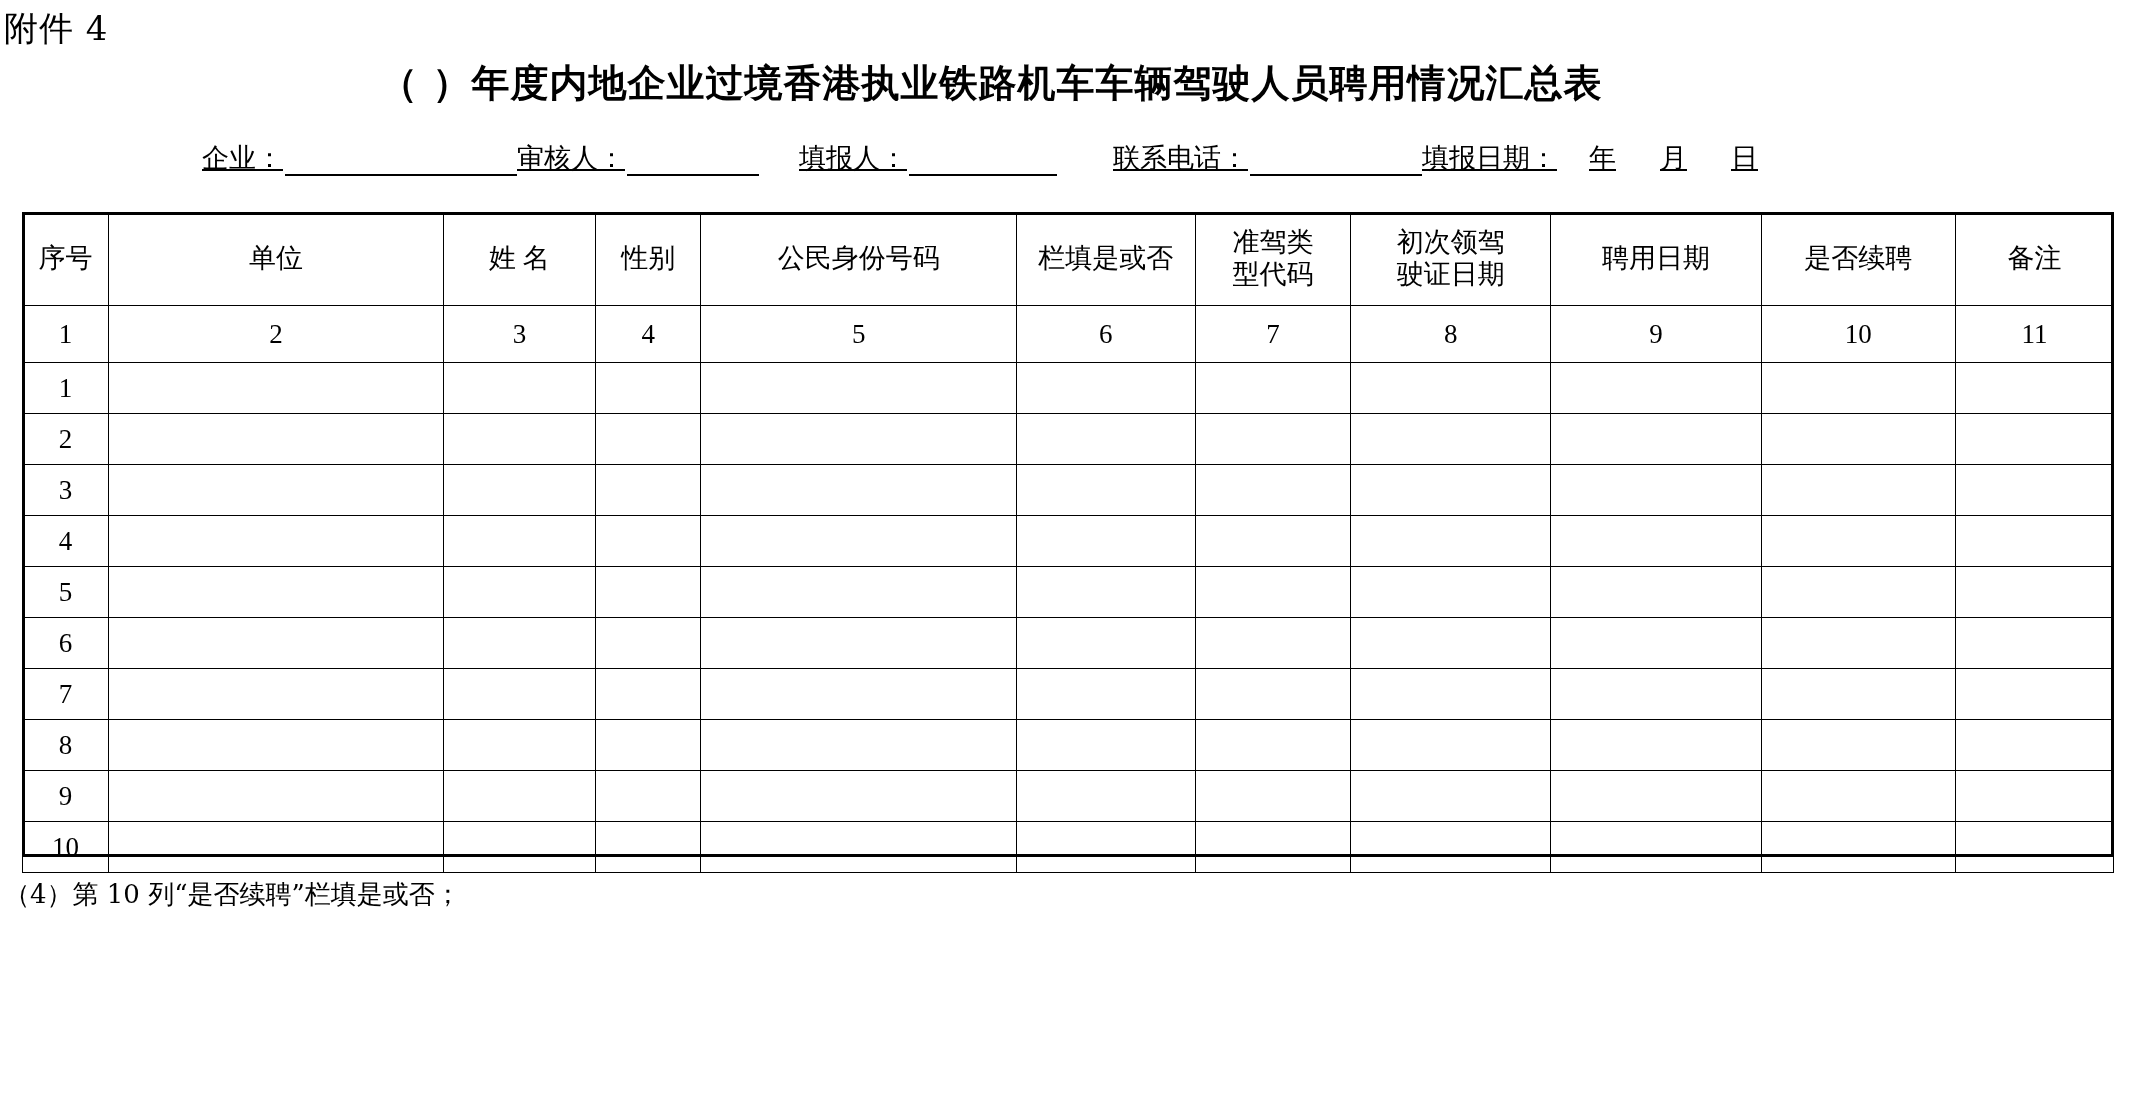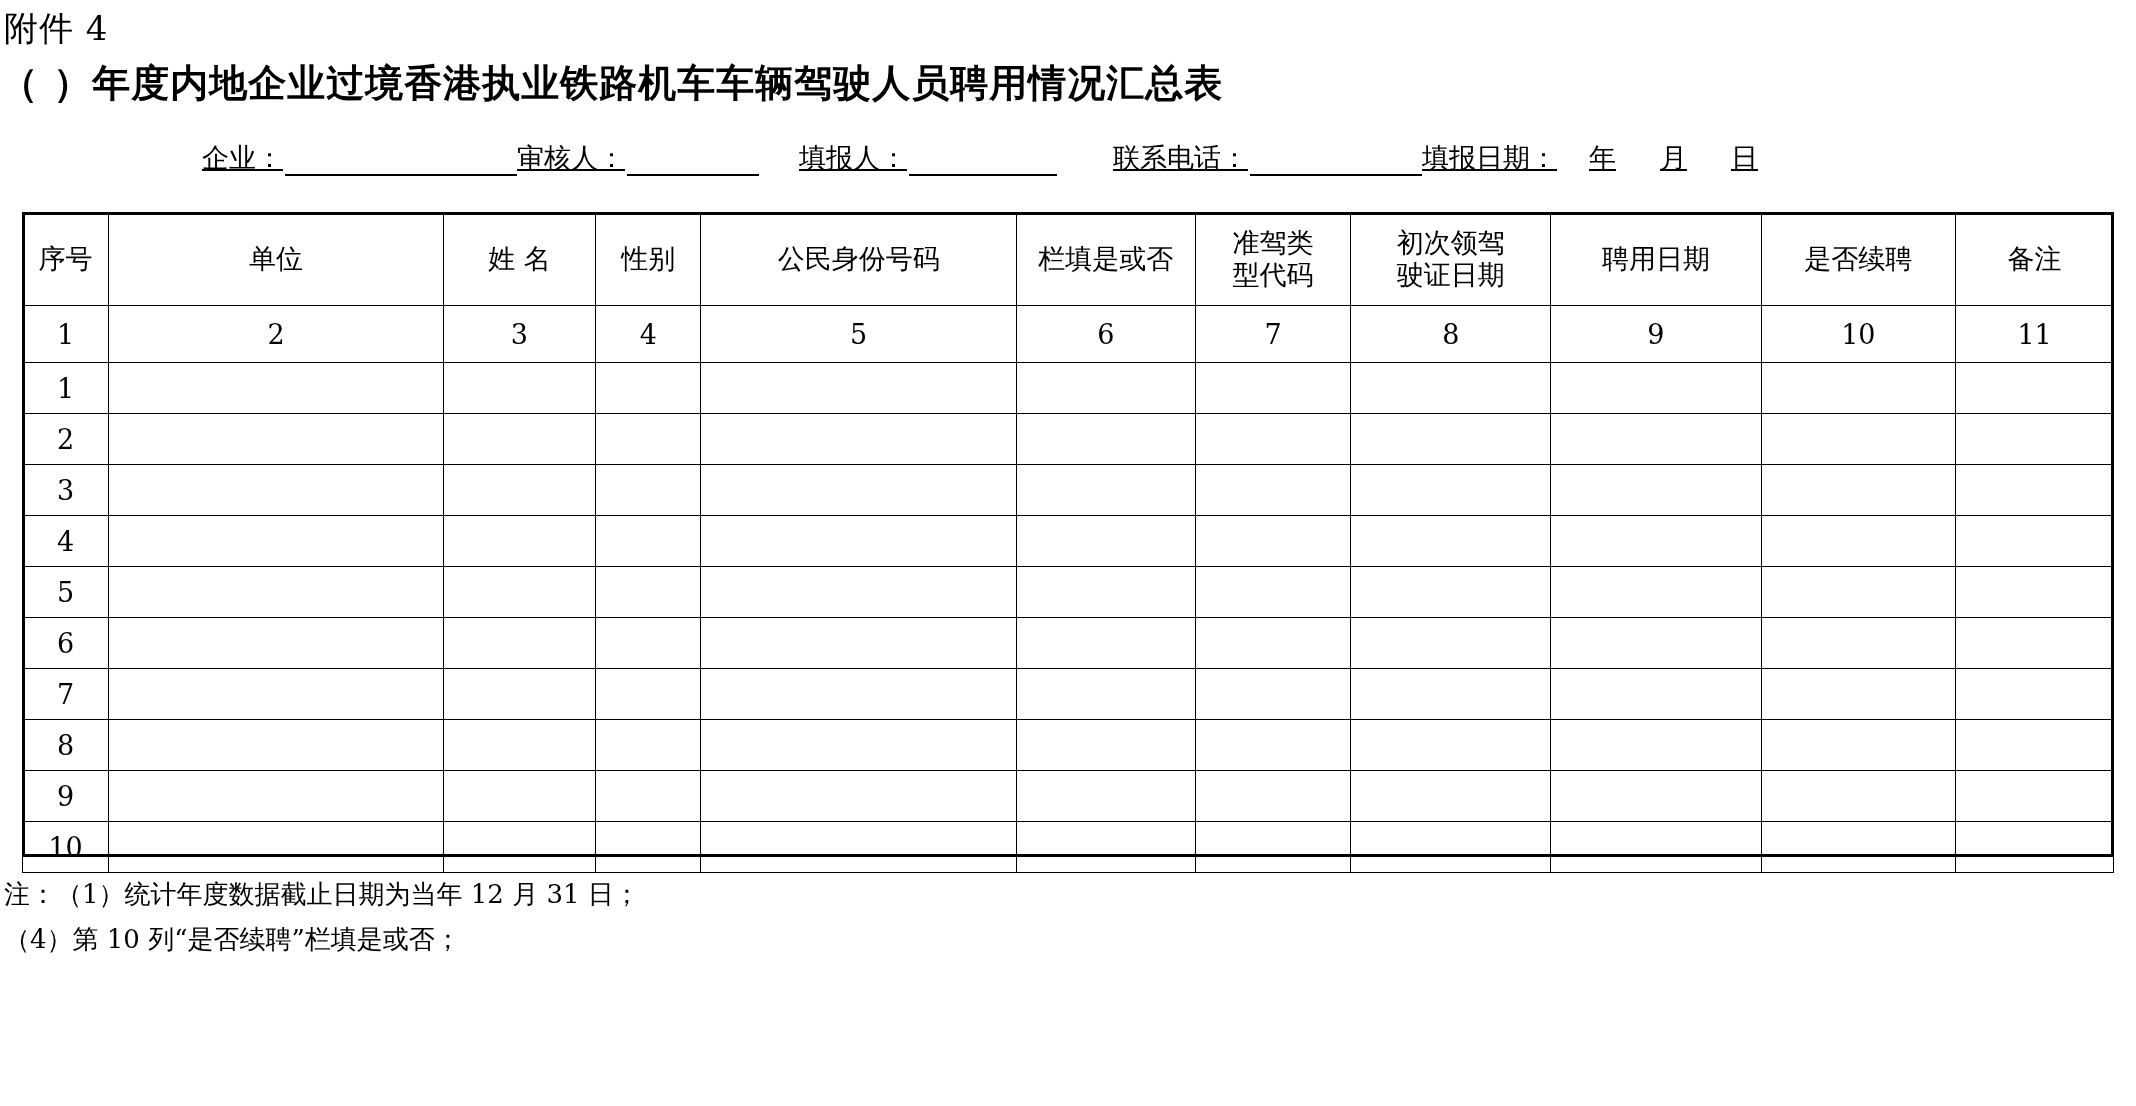--- a/index.html
+++ b/index.html
@@ -26,20 +26,21 @@
     left: 4px;
     top: 6px;
     font-size: 34px;
     letter-spacing: 1px;
   }
   .doc-title {
     position: absolute;
     left: 0;
     right: 0;
     top: 58px;
+    text-align: center;
     font-size: 38px;
     font-weight: bold;
     letter-spacing: 1px;
     white-space: nowrap;
   }
   .meta-row {
     position: absolute;
     left: 0;
     right: 0;
     top: 140px;
@@ -87,20 +88,21 @@
     border: 1px solid #000;
     text-align: center;
     vertical-align: middle;
     font-size: 27px;
     font-weight: normal;
     padding: 0;
   }
   
   table.main-table {
     outline: none;
+    font-family: Liberation Serif, serif;
   }
   .frame {
     position: absolute;
     left: 22px;
     top: 212px;
     width: 2092px;
     height: 645px;
     border: 3px solid #000;
     box-sizing: border-box;
     pointer-events: none;
@@ -340,17 +342,16 @@
         <td></td>
         <td></td>
         <td></td>
         <td></td>
       </tr>
     </tbody>
   </table>
   <div class="frame"></div>
 
   <div class="notes">
-    <div class="note-line">注：（1）统计年度数据截止日期为当年 12 月 31 日；</div>
     <div class="note-line">（4）第 10 列“是否续聘”栏填是或否；</div>
   </div>
 
 </div>
 
 </body></html>

